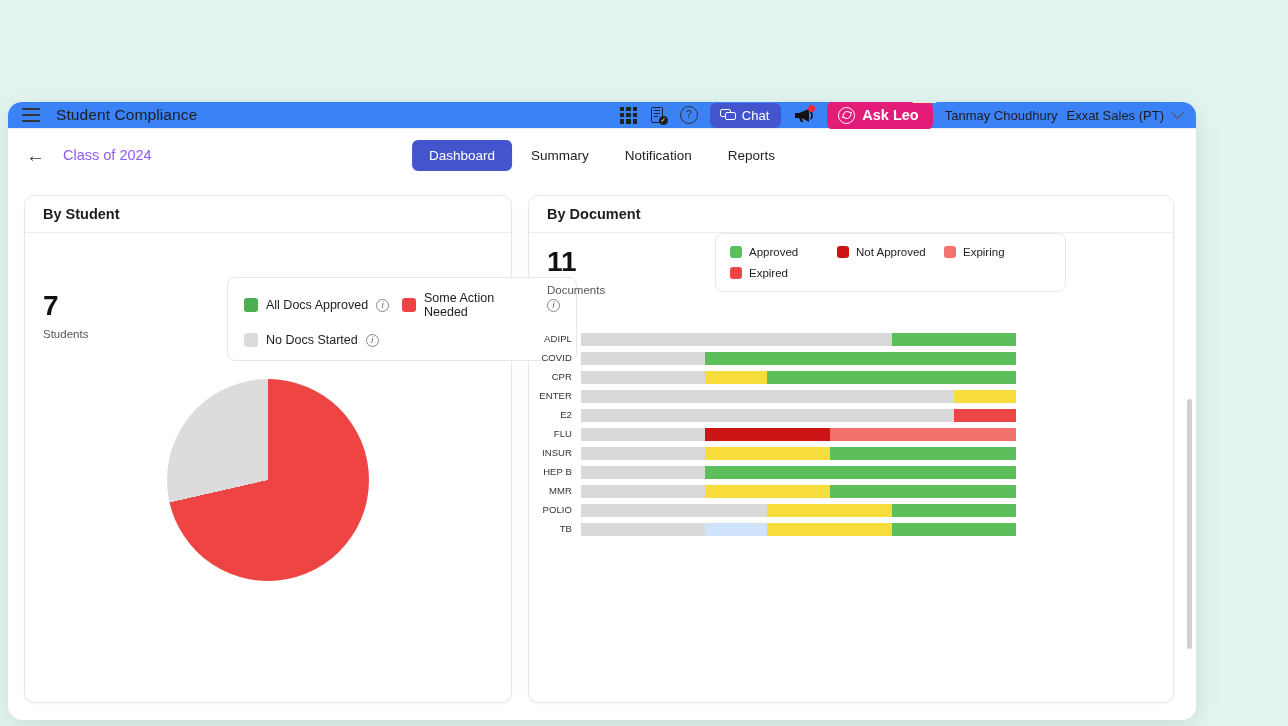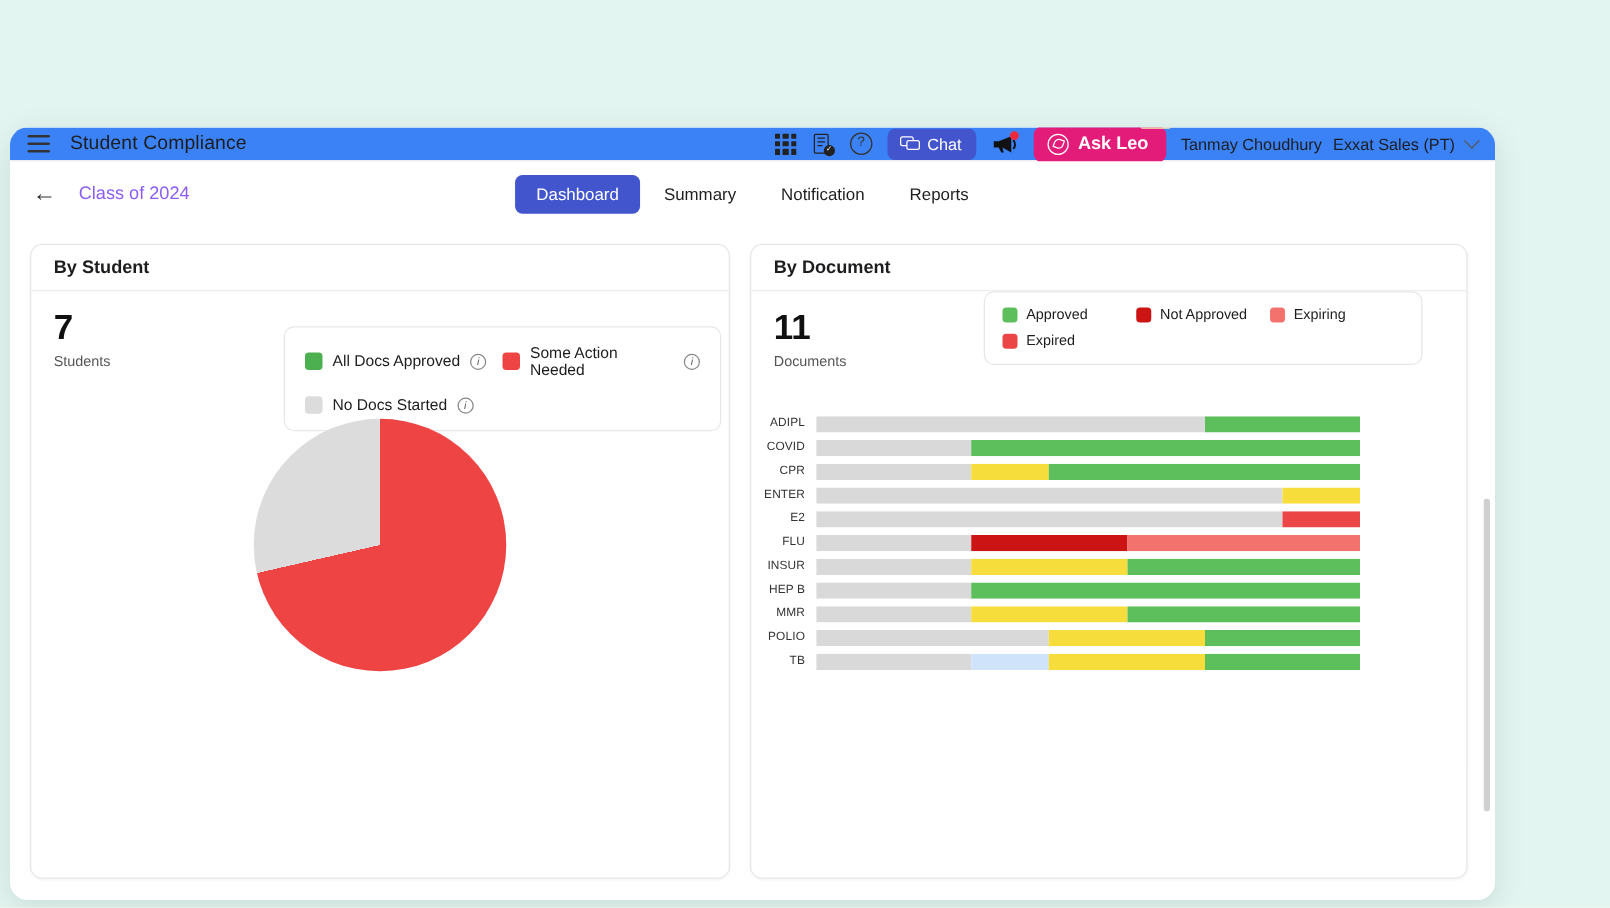--- a/index.html
+++ b/index.html
@@ -90,30 +90,30 @@
   .tab { font-size: 13.5px; color: #1f1f1f; padding: 8px 17px; border-radius: 6px; cursor: pointer; white-space: nowrap; }
   .tab.active { background: #4355cc; color: #fff; }
 
   
   .content { position: relative; display: flex; gap: 16px; padding: 14px 22px 0 16px; height: 522px; background: #fff; }
 
   .card { background: #fff; border: 1px solid #e7e7e7; border-radius: 10px; box-shadow: 0 1px 3px rgba(0,0,0,0.05); display: flex; flex-direction: column; }
   .card-head { height: 37px; display: flex; align-items: center; padding: 0 18px; border-bottom: 1px solid #ededed; font-size: 14.5px; color: #1d1d1f; font-weight: bold; }
   .card-body { flex: 1; position: relative; padding: 14px 18px; }
 
-  .card-student { width: 560px; }
+  .card-student { width: 488px; gap: 44px; }
   .card-document { flex: 1; }
 
   .metric { position: absolute; left: 18px; top: 14px; }
   .metric .num { font-size: 28px; font-weight: bold; color: #111; line-height: 1.1; }
   .metric .lbl { font-size: 11.5px; color: #555; margin-top: 6px; }
 
   
   .legend { position: absolute; border: 1px solid #e7e7e7; border-radius: 8px; background: #fff; }
-  .legend-student { left: 202px; top: 0px; width: 350px; padding: 13px 16px; margin-top: 28px; }
+  .legend-student { left: 202px; top: 0px; width: 350px; padding: 13px 16px; }
   .legend-doc { left: 186px; top: 0px; width: 351px; padding: 12px 14px; }
   .legend-row { display: flex; align-items: center; }
   .legend-student .legend-row { margin-bottom: 14px; }
   .legend-student .legend-row:last-child { margin-bottom: 0; }
   .legend-doc .legend-row { margin-bottom: 9px; }
   .legend-doc .legend-row:last-child { margin-bottom: 0; }
   .legend-item { display: flex; align-items: center; gap: 8px; font-size: 12.5px; color: #1d1d1f; }
   .legend-student .legend-item { width: 178px; }
   .legend-doc .legend-item { width: 112px; font-size: 11.5px; gap: 7px; }
   .swatch { width: 14px; height: 14px; border-radius: 3px; flex: none; }

